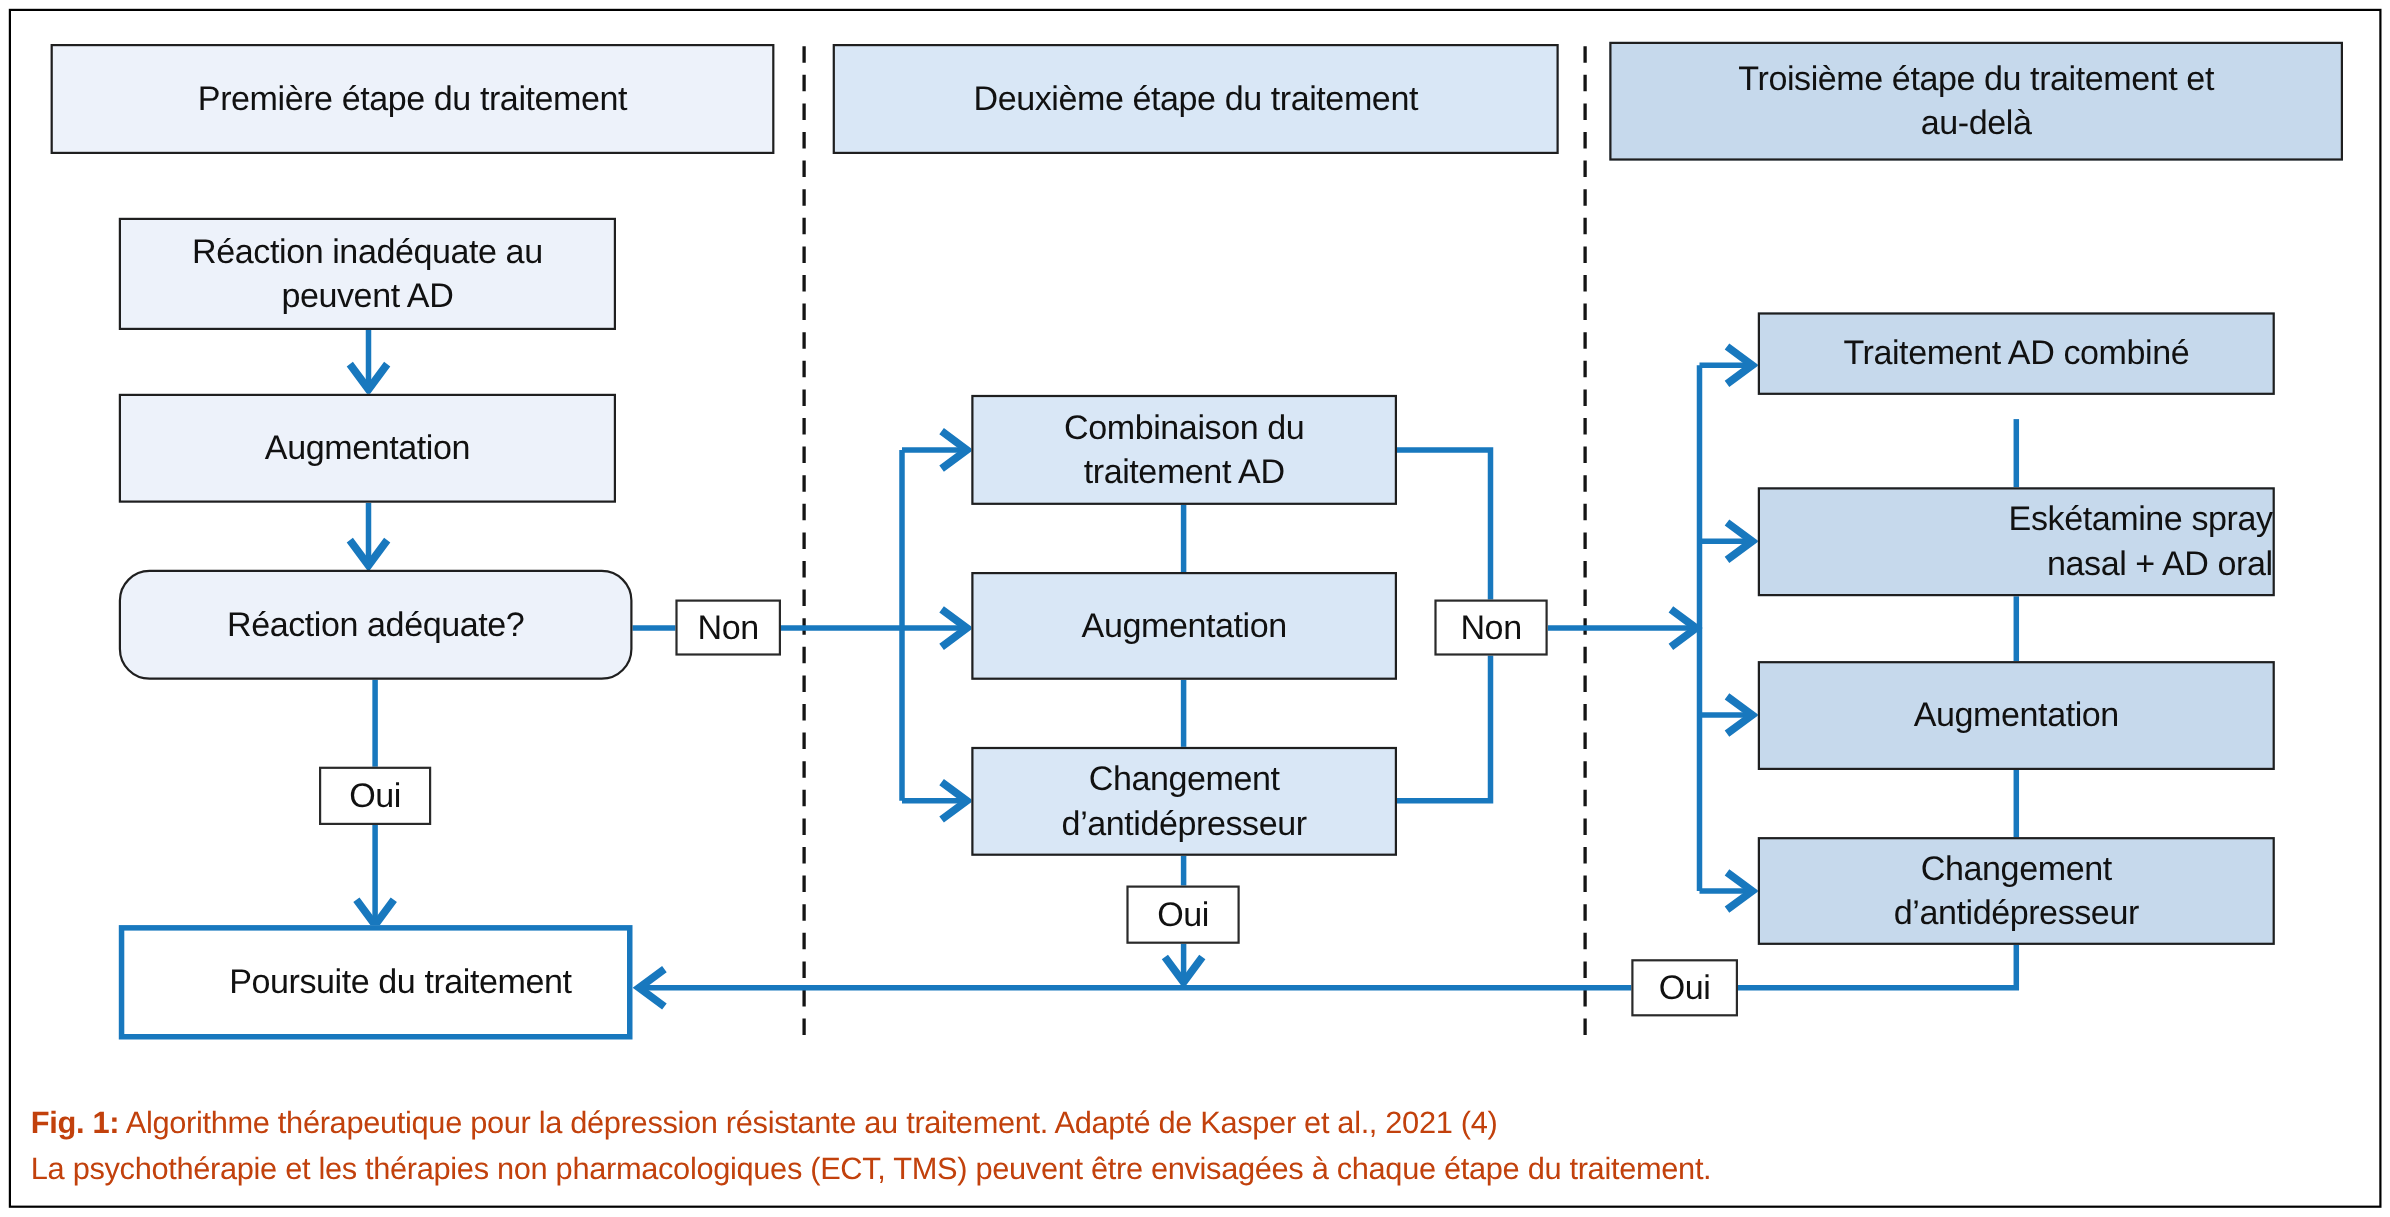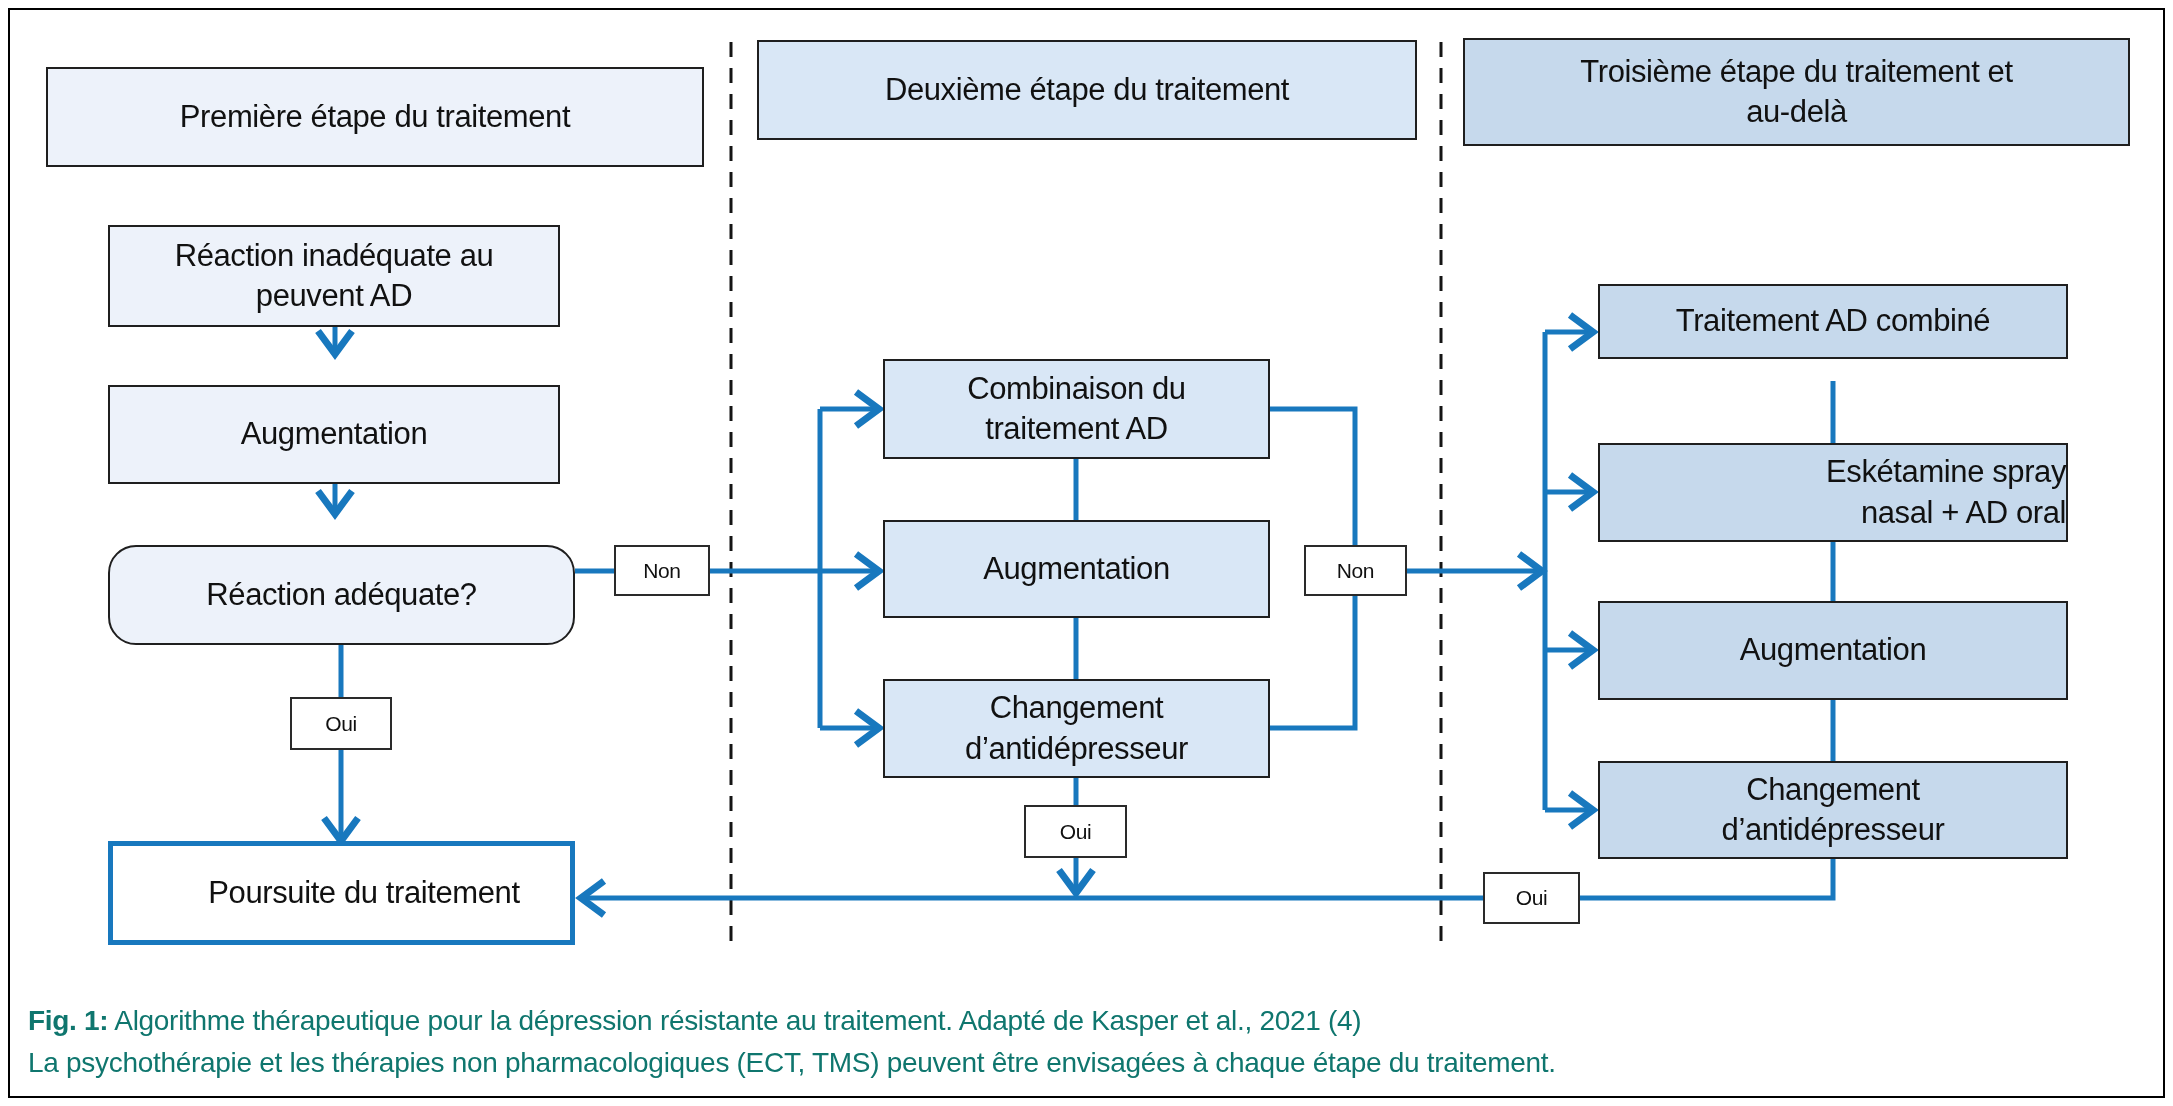--- a/index.html
+++ b/index.html
@@ -10,27 +10,27 @@
     --f3:#c6d9ec;
   }
   html,body{margin:0;padding:0;background:#ffffff;width:2173px;height:1106px;
     font-family:"Liberation Sans", sans-serif;}
   .fig{position:absolute;left:0;top:0;width:2173px;height:1106px;background:#fff;overflow:hidden;}
   .frame{position:absolute;left:8px;top:8px;width:2153px;height:1086px;border:2px solid #000;z-index:0;}
   svg.connectors{position:absolute;left:0;top:0;z-index:1;}
   .node{position:absolute;display:flex;flex-direction:column;justify-content:center;align-items:center;
     text-align:center;border:2px solid var(--bd);box-sizing:border-box;z-index:2;
     font-size:31px;line-height:1.3;letter-spacing:-0.4px;color:#111;}
-  .f1{background:var(--f1);margin-top:27px;} .f2{background:var(--f2);} .f3{background:var(--f3);}
+  .f1{background:var(--f1);} .f2{background:var(--f2);} .f3{background:var(--f3);}
   .tag{position:absolute;display:flex;justify-content:center;align-items:center;background:#fff;
-    border:2px solid #2a2a2a;box-sizing:border-box;z-index:3;font-size:21px;letter-spacing:-0.4px;color:#111;}
+    border:2px solid #2a2a2a;box-sizing:border-box;z-index:3;font-size:31px;letter-spacing:-0.4px;color:#111;}
   .continue{background:#fff;border:5px solid var(--arrow);}
   .ln{display:block;}
   .caption{position:absolute;left:28px;top:1000px;z-index:2;font-size:28px;line-height:1.5;
-    letter-spacing:-0.3px;color:#0f766e;}
+    letter-spacing:-0.3px;color:#c2410c;}
   .caption .b{font-weight:bold;}
   .dash{stroke:#141414;stroke-width:3;fill:none;stroke-dasharray:15 11;}
   .c5{stroke:var(--arrow);stroke-width:5;fill:none;}
   .a7{stroke:var(--arrow);stroke-width:7;fill:none;stroke-linejoin:miter;}
 </style>
 </head>
 <body>
 
 <div class="fig">
   <div class="frame"></div>

